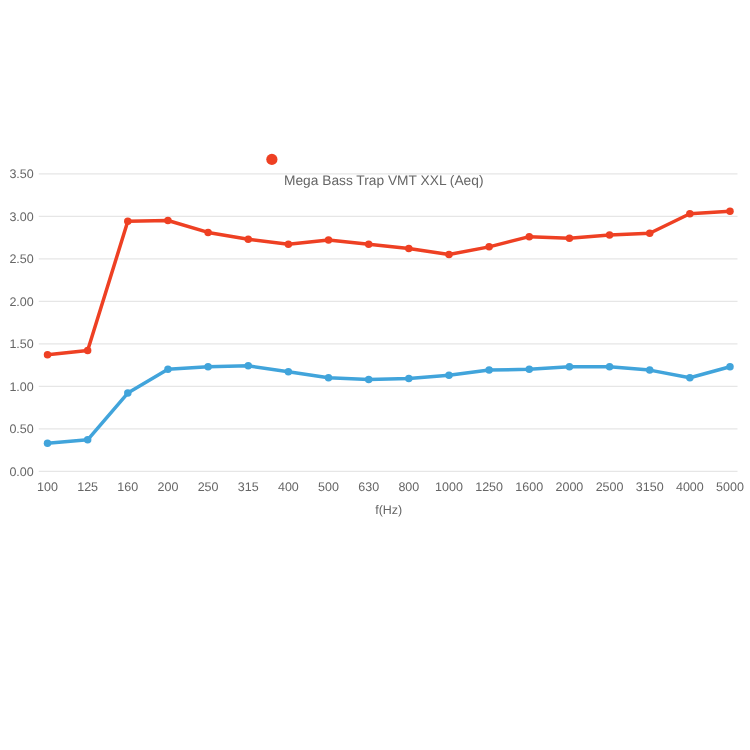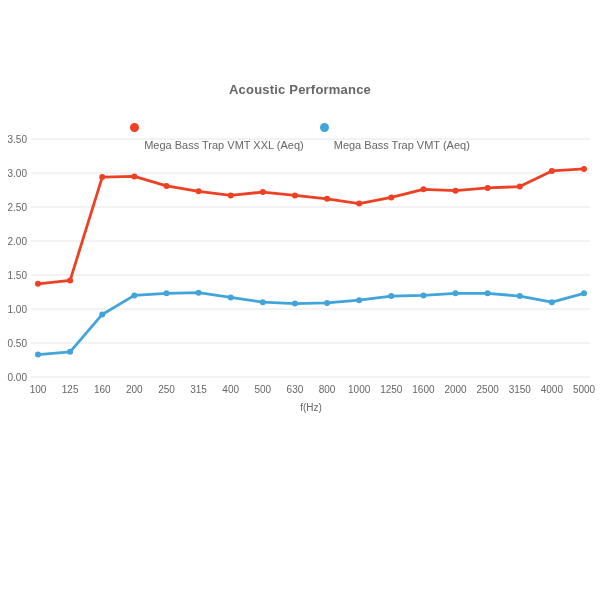--- a/index.html
+++ b/index.html
@@ -61,30 +61,25 @@
     left: 0;
   }
   svg#chart-svg text {
     font-family: "Liberation Sans", sans-serif;
   }
 </style>
 </head>
 <body>
 
 <div class="chart-wrap">
-  <div class="chart-title">Acoustic Performance</div>
 
   <div class="legend">
     <div class="legend-item">
       <span class="dot" style="background: rgb(238, 64, 35);"></span>
       <span class="legend-label">Mega Bass Trap VMT XXL (Aeq)</span>
-    </div>
-    <div class="legend-item">
-      <span class="dot" style="background: rgb(65, 164, 219);"></span>
-      <span class="legend-label">Mega Bass Trap VMT (Aeq)</span>
     </div>
   </div>
 
   <svg id="chart-svg" width="600" height="600" viewBox="0 0 600 600">
       <g>
         <line x1="31" y1="377" x2="590" y2="377" stroke="#e6e6e6" stroke-width="1"></line>
         <line x1="31" y1="343" x2="590" y2="343" stroke="#e6e6e6" stroke-width="1"></line>
         <line x1="31" y1="309" x2="590" y2="309" stroke="#e6e6e6" stroke-width="1"></line>
         <line x1="31" y1="275" x2="590" y2="275" stroke="#e6e6e6" stroke-width="1"></line>
         <line x1="31" y1="241" x2="590" y2="241" stroke="#e6e6e6" stroke-width="1"></line>

